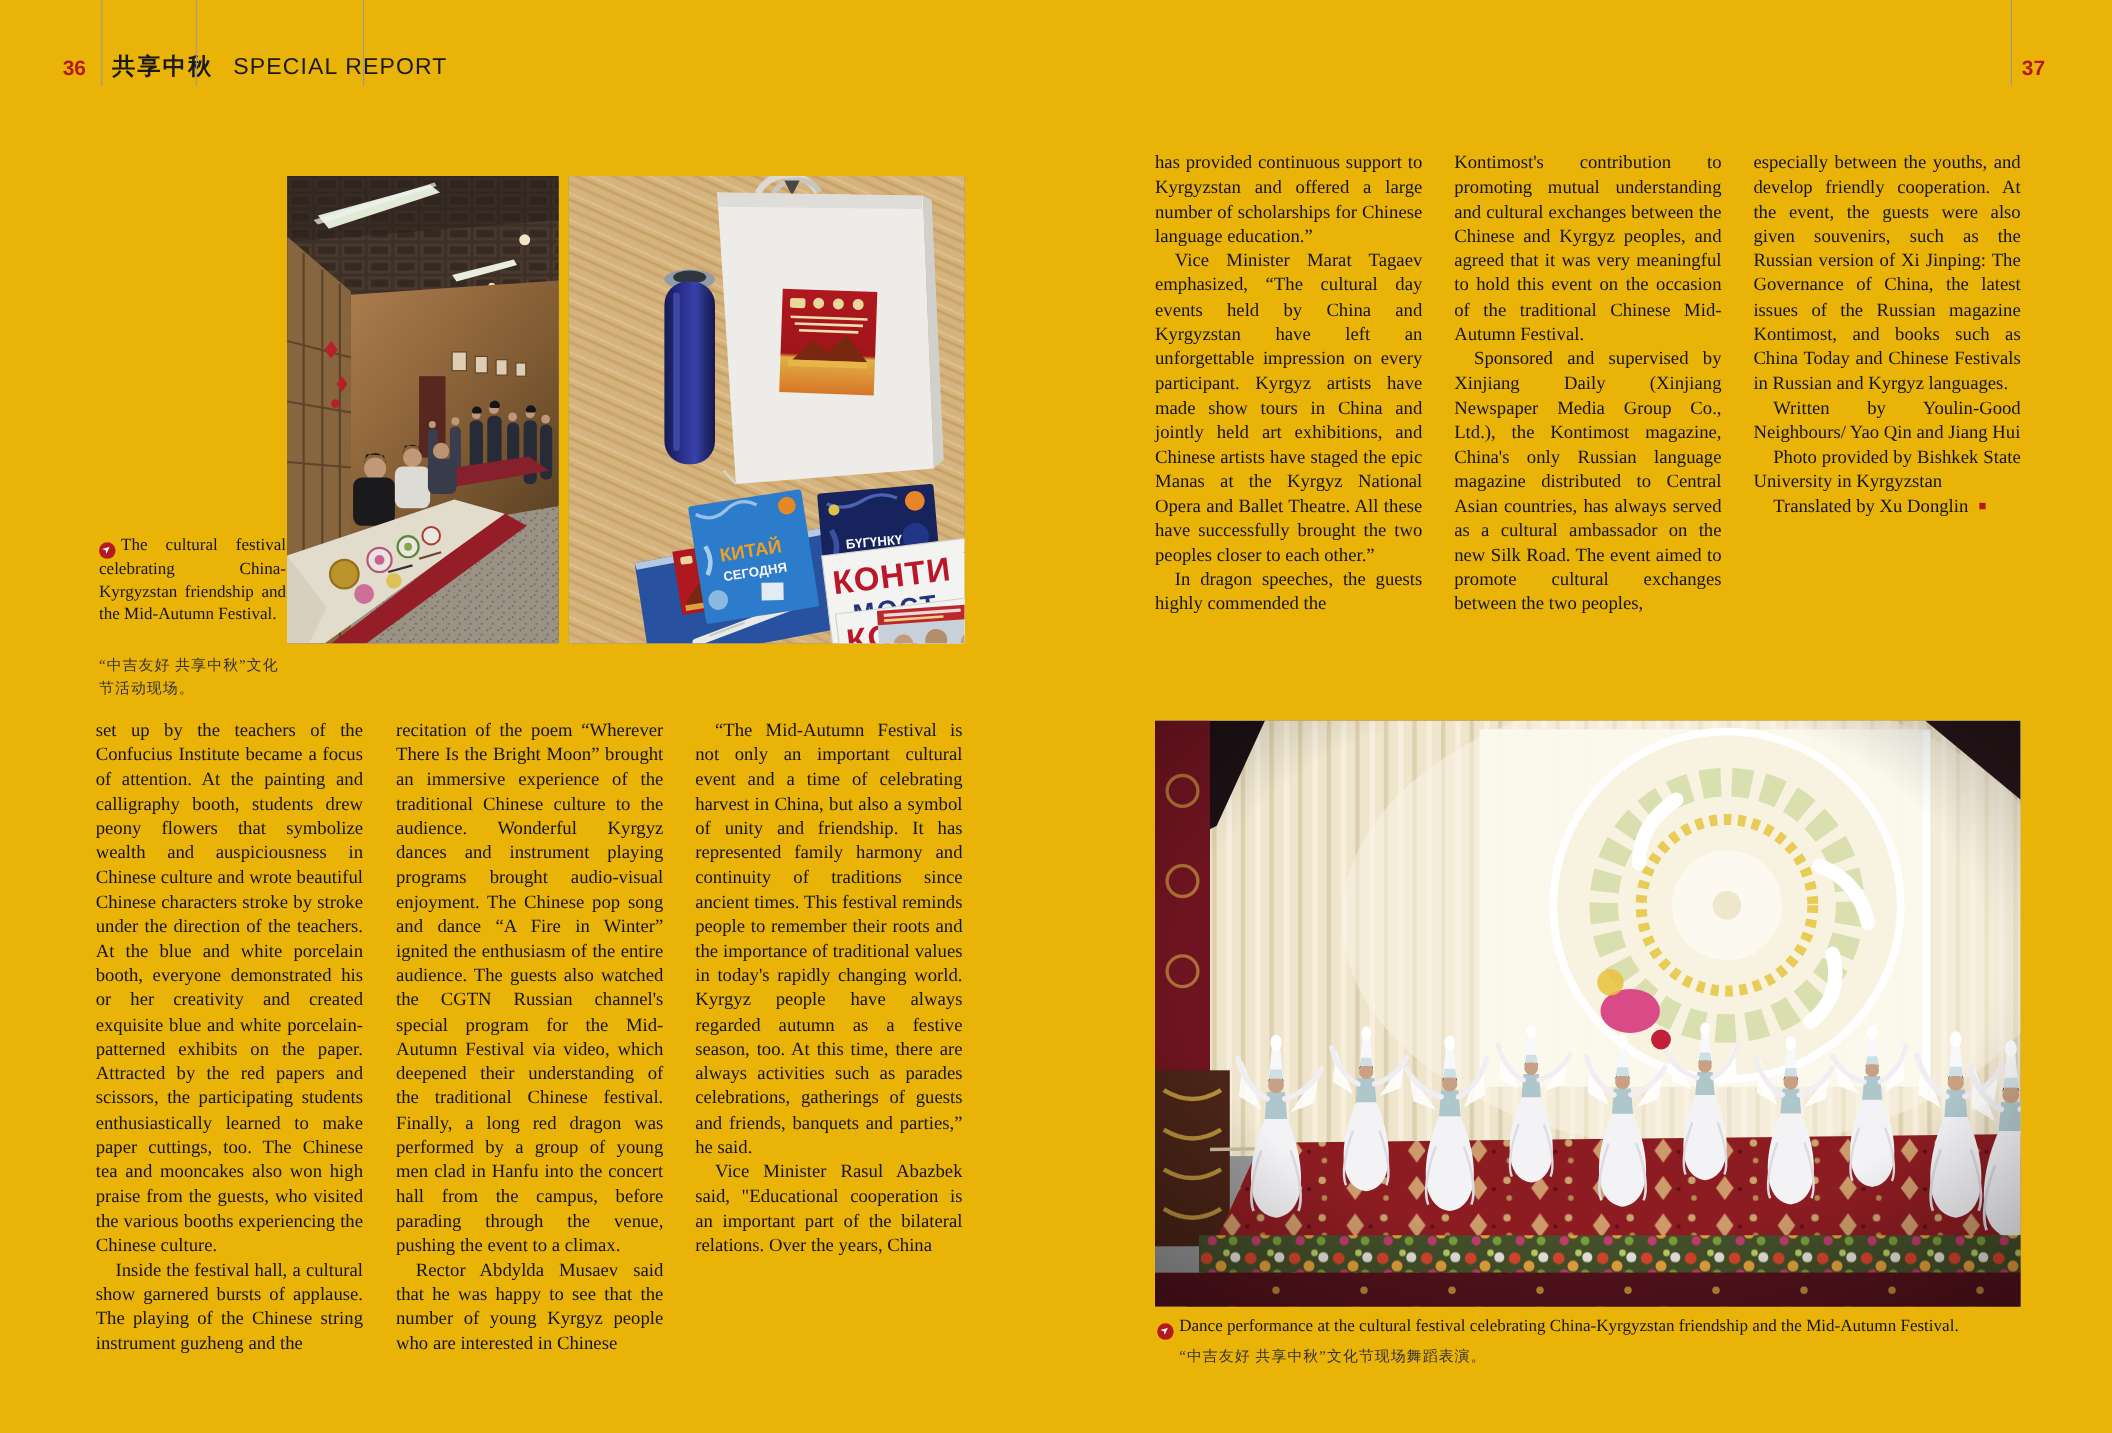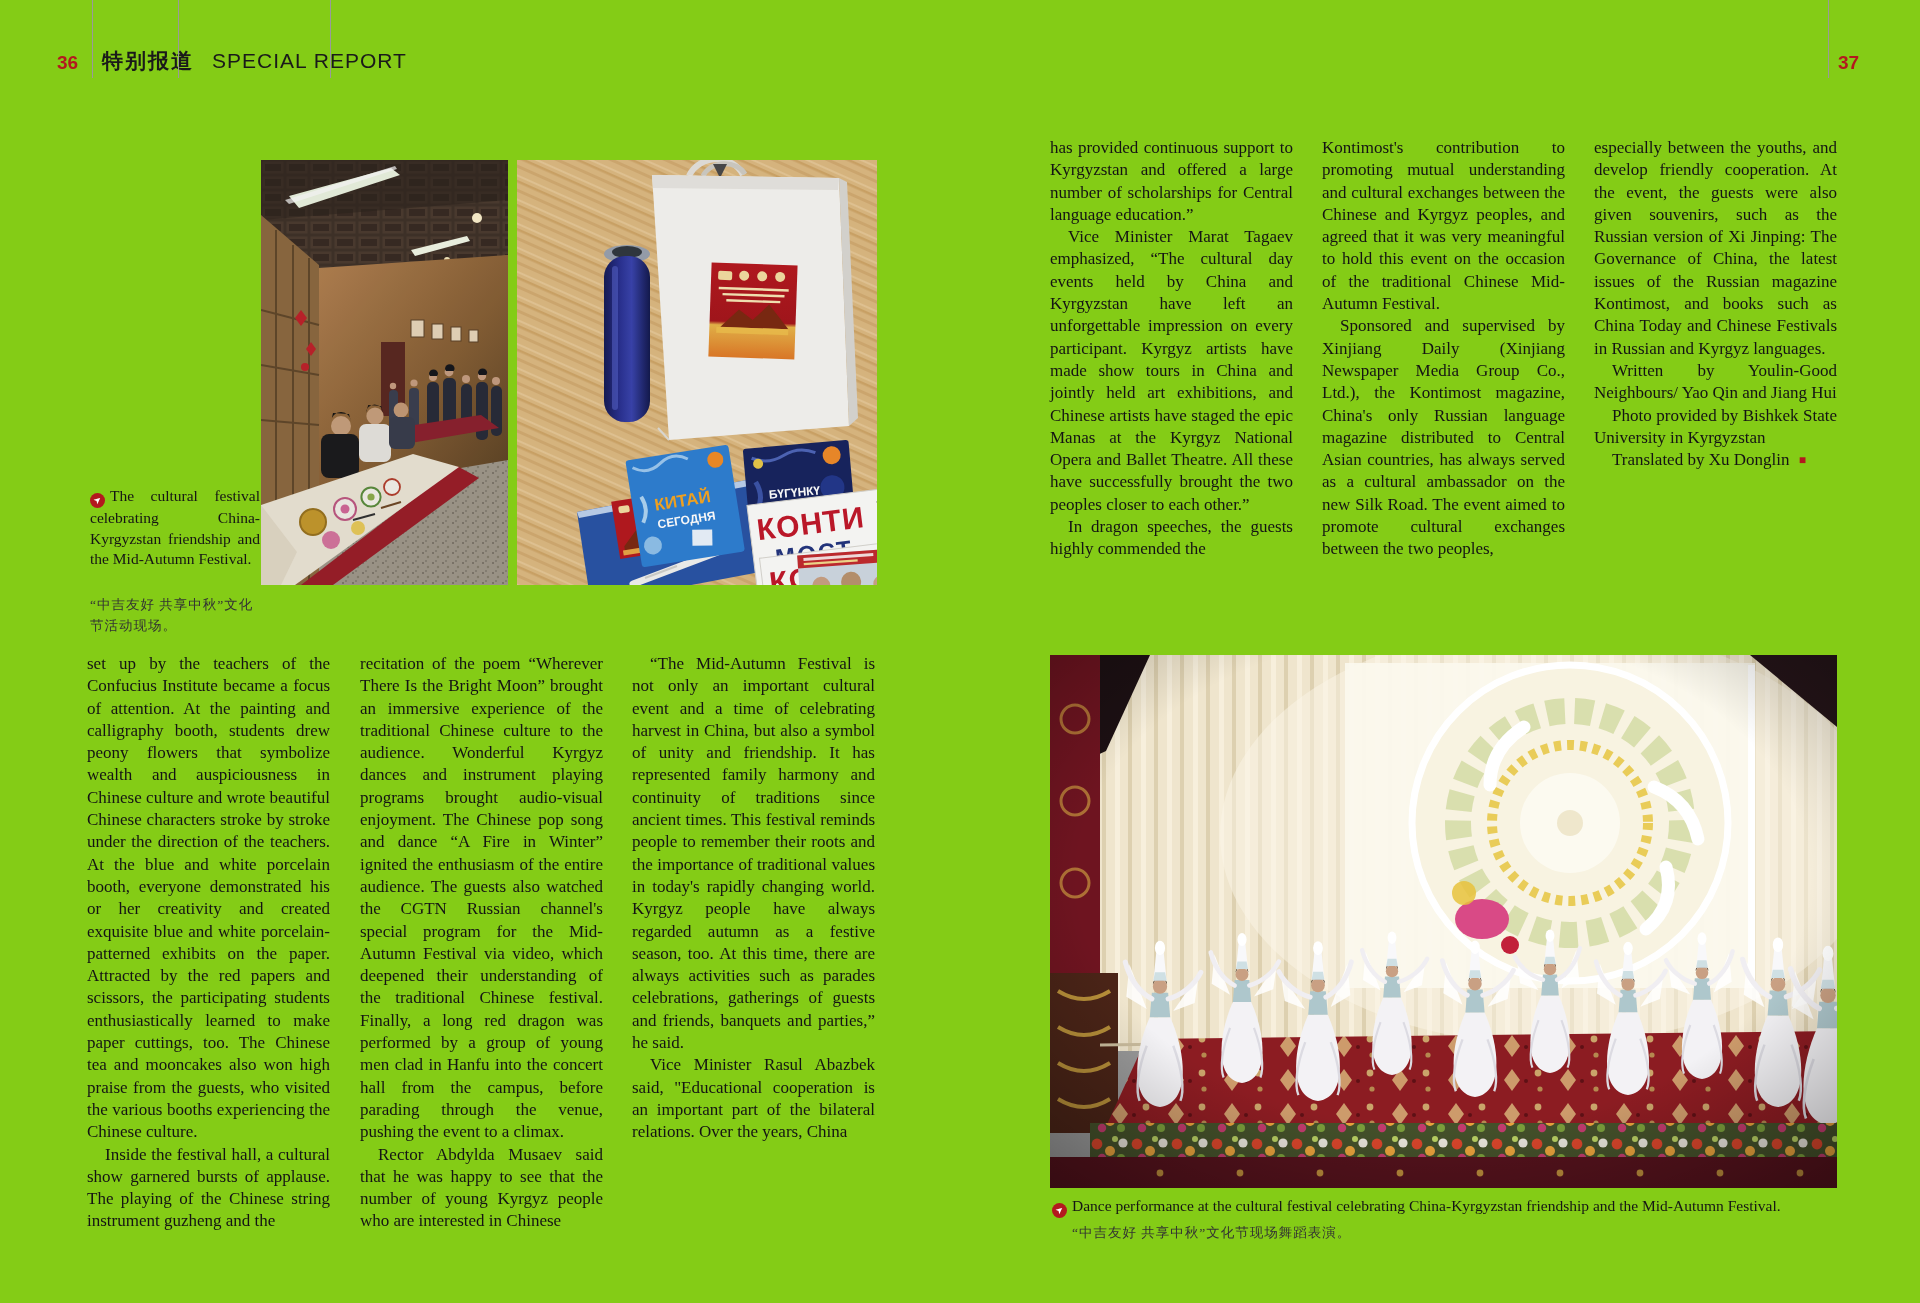--- a/index.html
+++ b/index.html
@@ -1,17 +1,17 @@
 <!DOCTYPE html>
 <html><head>
 <meta charset="utf-8">
 <style>
   html,body{margin:0;padding:0;background:#e9e9e9;}
   .spread{
-    position:relative;width:1920px;height:1303px;background:#84cc16;
+    position:relative;width:1920px;height:1303px;background:#eab308;
     margin:0 auto;font-family:"Liberation Serif",serif;color:#111;overflow:hidden;
   }
   
   .vrule{position:absolute;top:0;width:1px;height:78px;background:#9a9a9a;}
   .pageno{position:absolute;top:52px;font:bold 19px/22px "Liberation Sans",sans-serif;color:#b3191e;}
   .sec-cn{position:absolute;top:48px;font:600 21px/26px "Liberation Sans",sans-serif;color:#1a1a1a;letter-spacing:2px;}
   .sec-en{position:absolute;top:48px;font:500 21px/26px "Liberation Sans",sans-serif;color:#1a1a1a;letter-spacing:1px;margin-left:24px;}
   
   .photo{position:absolute;overflow:hidden;background:#999;}
   .photo svg{display:block;}
@@ -38,21 +38,21 @@
   .rcol2{left:1322px;top:137px;}
   .rcol3{left:1594px;top:137px;}
 </style>
 </head>
 <body>
 
 <div class="spread">
 
   <div class="pageno" style="left:57px;">36</div>
   <div class="vrule" style="left:92px;"></div>
-  <div class="sec-cn" style="left:102px;">特别报道</div>
+  <div class="sec-cn" style="left:102px;">共享中秋</div>
   <div class="vrule" style="left:178px;"></div>
   <div class="sec-en" style="left:188px;">SPECIAL REPORT</div>
   <div class="vrule" style="left:330px;"></div>
   <div class="vrule" style="left:1828px;"></div>
   <div class="pageno" style="left:1838px;">37</div>
 
   <div class="photo" style="left:261px;top:160px;width:247px;height:425px;">
     <svg width="247" height="425" viewBox="0 0 247 425">
       <defs>
         <pattern id="ceil" width="24" height="15" patternUnits="userSpaceOnUse">
@@ -316,21 +316,21 @@
   <div class="col lcol2">
       <p class="">recitation of the poem “Wherever There Is the Bright Moon” brought an immersive experience of the traditional Chinese culture to the audience. Wonderful Kyrgyz dances and instrument playing programs brought audio-visual enjoyment. The Chinese pop song and dance “A Fire in Winter” ignited the enthusiasm of the entire audience. The guests also watched the CGTN Russian channel's special program for the Mid-Autumn Festival via video, which deepened their understanding of the traditional Chinese festival. Finally, a long red dragon was performed by a group of young men clad in Hanfu into the concert hall from the campus, before parading through the venue, pushing the event to a climax.</p>
       <p class="indent">Rector Abdylda Musaev said that he was happy to see that the number of young Kyrgyz people who are interested in Chinese</p>
     </div>
   <div class="col lcol3">
       <p class="indent">“The Mid-Autumn Festival is not only an important cultural event and a time of celebrating harvest in China, but also a symbol of unity and friendship. It has represented family harmony and continuity of traditions since ancient times. This festival reminds people to remember their roots and the importance of traditional values in today's rapidly changing world. Kyrgyz people have always regarded autumn as a festive season, too. At this time, there are always activities such as parades celebrations, gatherings of guests and friends, banquets and parties,” he said.</p>
       <p class="indent">Vice Minister Rasul Abazbek said, "Educational cooperation is an important part of the bilateral relations. Over the years, China</p>
     </div>
 
   <div class="col rcol1">
-      <p class="">has provided continuous support to Kyrgyzstan and offered a large number of scholarships for Central language education.”</p>
+      <p class="">has provided continuous support to Kyrgyzstan and offered a large number of scholarships for Chinese language education.”</p>
       <p class="indent">Vice Minister Marat Tagaev emphasized, “The cultural day events held by China and Kyrgyzstan have left an unforgettable impression on every participant. Kyrgyz artists have made show tours in China and jointly held art exhibitions, and Chinese artists have staged the epic Manas at the Kyrgyz National Opera and Ballet Theatre. All these have successfully brought the two peoples closer to each other.”</p>
       <p class="indent">In dragon speeches, the guests highly commended the</p>
     </div>
   <div class="col rcol3">
       <p class="">especially between the youths, and develop friendly cooperation. At the event, the guests were also given souvenirs, such as the Russian version of Xi Jinping: The Governance of China, the latest issues of the Russian magazine Kontimost, and books such as China Today and Chinese Festivals in Russian and Kyrgyz languages.</p>
       <p class="indent">Written by Youlin-Good Neighbours/ Yao Qin and Jiang Hui</p>
       <p class="indent">Photo provided by Bishkek State University in Kyrgyzstan</p>
       <p class="indent">Translated by Xu Donglin <span class="end-mark">■</span></p>
     </div>
   <div class="col rcol2">

